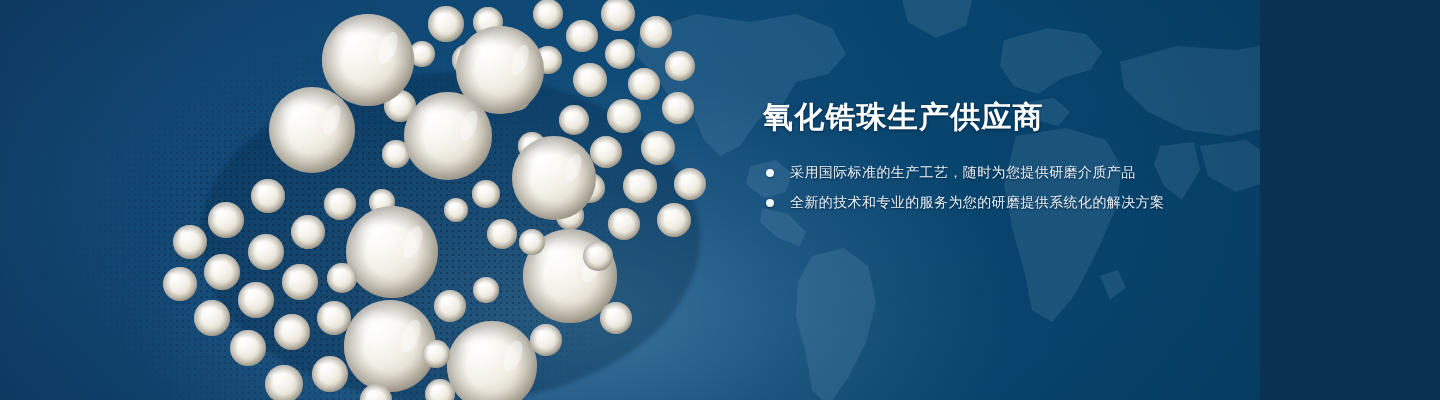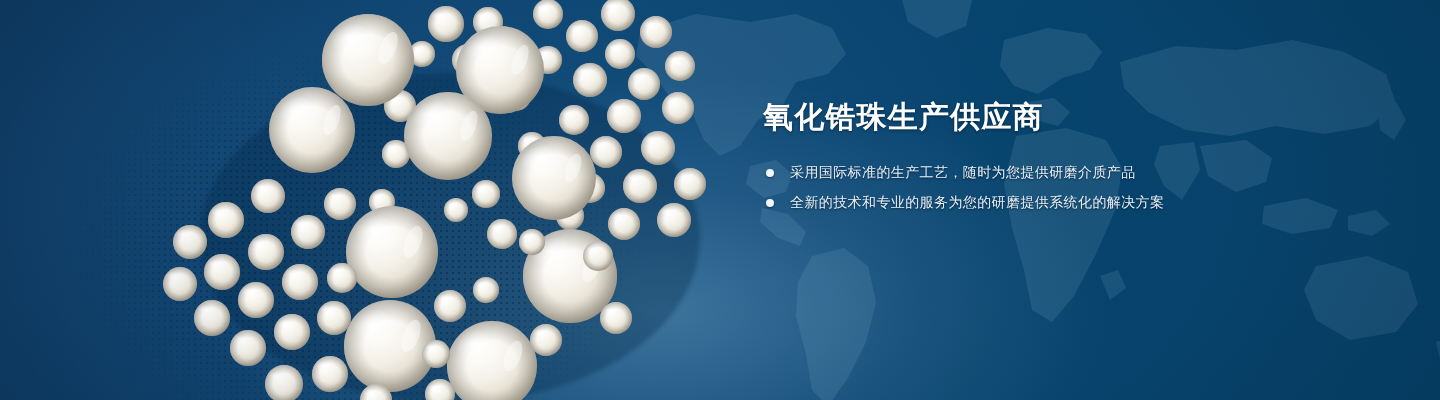--- a/index.html
+++ b/index.html
@@ -1,21 +1,21 @@
 <!DOCTYPE html>
 <html lang="zh"><head>
 <meta charset="utf-8">
 <title>Banner</title>
 <style>
   html,body{margin:0;padding:0;background:#0a3152;}
   *{box-sizing:border-box;}
 
   .banner{
     position:relative;
-    width:1440px;
+    width:1260px;
     height:400px;
     overflow:hidden;
     font-family:"Liberation Sans","DejaVu Sans",sans-serif;
     background:#4c1d95;
   }
 
   
   .bg-base{
     position:absolute; inset:0;
     background:

